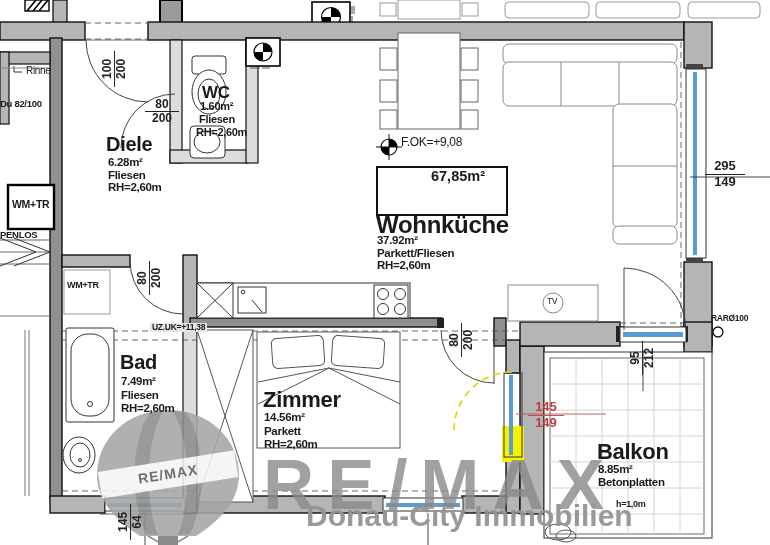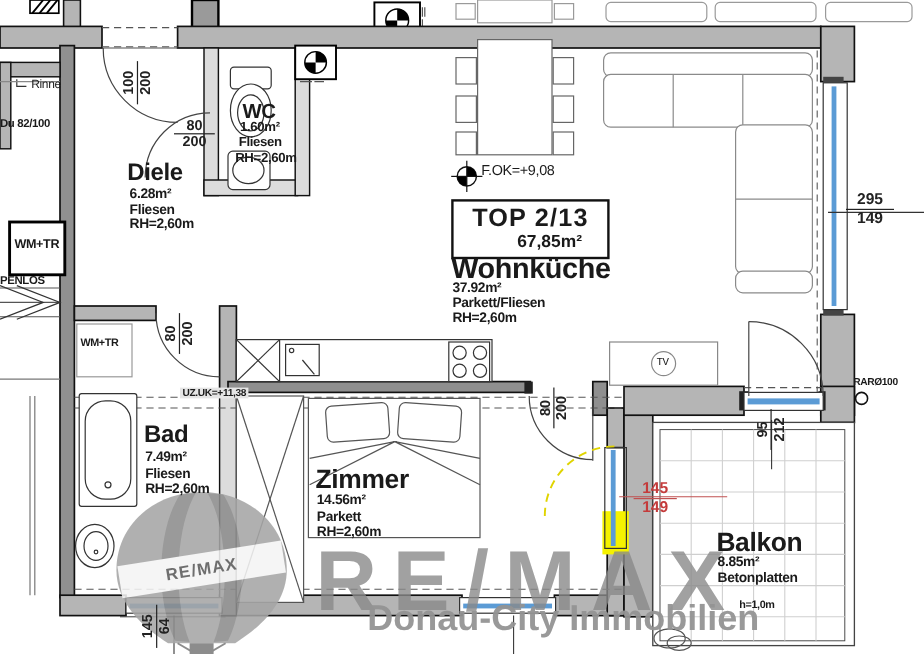--- a/index.html
+++ b/index.html
@@ -301,21 +301,20 @@
   <div class="lbl small" style="left:0;top:99px;">Du 82/100</div>
   <div class="lbl" style="left:12px;top:199px;font-size:10.5px;font-weight:700;">WM+TR</div>
   <div class="lbl small" style="left:0px;top:230px;">PENLOS</div>
   <div class="lbl small" style="left:67px;top:281px;font-size:9px;">WM+TR</div>
   <div class="lbl uz" style="left:150px;top:323px;">UZ.UK=+11,38</div>
   <div class="lbl" style="left:401px;top:136px;font-size:12px;font-weight:400;">F.OK=+9,08</div>
   <div class="lbl" style="left:711px;top:314px;font-size:8.5px;font-weight:700;">RARØ100</div>
   <div class="lbl" style="left:547px;top:298px;font-size:9px;font-family:Liberation Mono, monospace;">TV</div>
 
   <div class="topbox">
-    <div class="t1">TOP 2/13</div>
     <div class="t2">67,85m²</div>
   </div>
 
   <div class="lbl room-name" style="left:106px;top:134px;">Diele</div>
   <div class="lbl room-sub" style="left:108px;top:156px;">6.28m²</div>
   <div class="lbl room-sub" style="left:108px;top:169px;">Fliesen</div>
   <div class="lbl room-sub" style="left:108px;top:181px;">RH=2,60m</div>
 
   <div class="lbl" style="left:202px;top:84px;font-size:17px;font-weight:700;">WC</div>
   <div class="lbl" style="left:200px;top:101px;font-size:11px;font-weight:600;">1.60m²</div>

